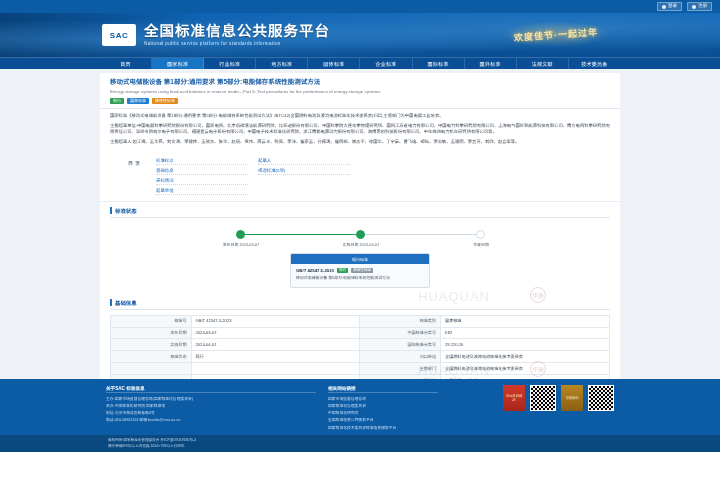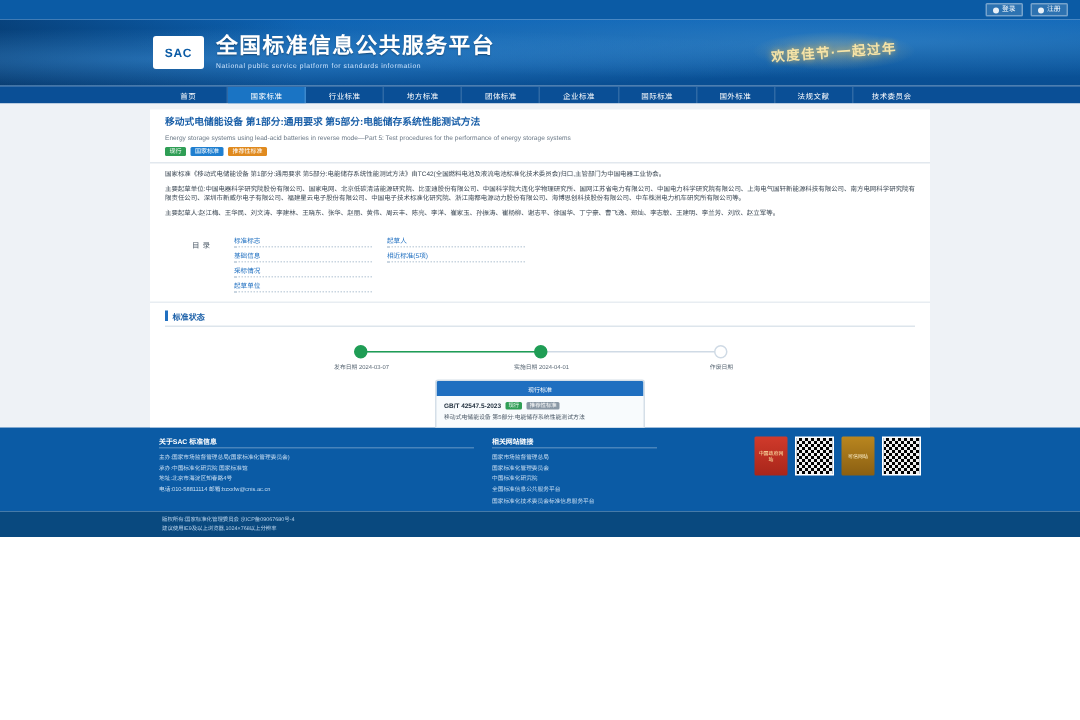--- a/index.html
+++ b/index.html
@@ -4,21 +4,21 @@
 <style>
   * { box-sizing: border-box; }
   html, body {
     margin: 0; padding: 0;
     width: 720px; height: 480px;
     background: #ffffff;
     font-family: "Liberation Sans", sans-serif;
     overflow: hidden;
   }
   #page {
-    width: 720px; height: 358px;
+    width: 720px; height: 452px;
     background: #ffffff;
     position: relative;
     display: flex;
     flex-direction: column;
   }
   
   .topbar {
     height: 13px;
     background: #0b5ba5;
     display: flex;

